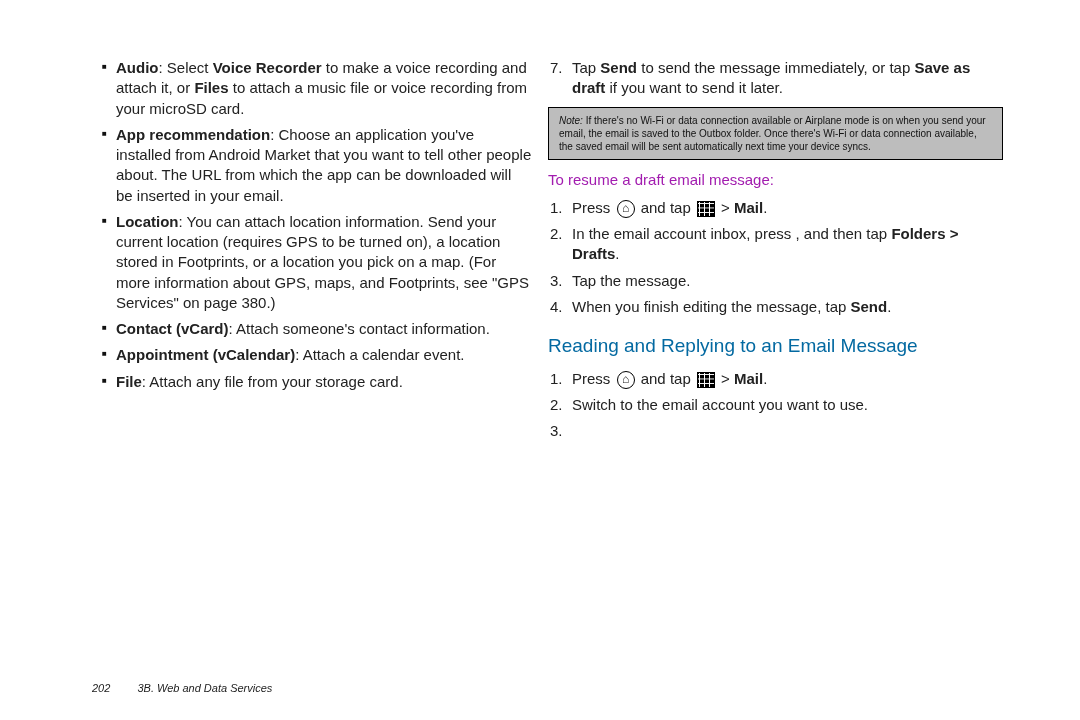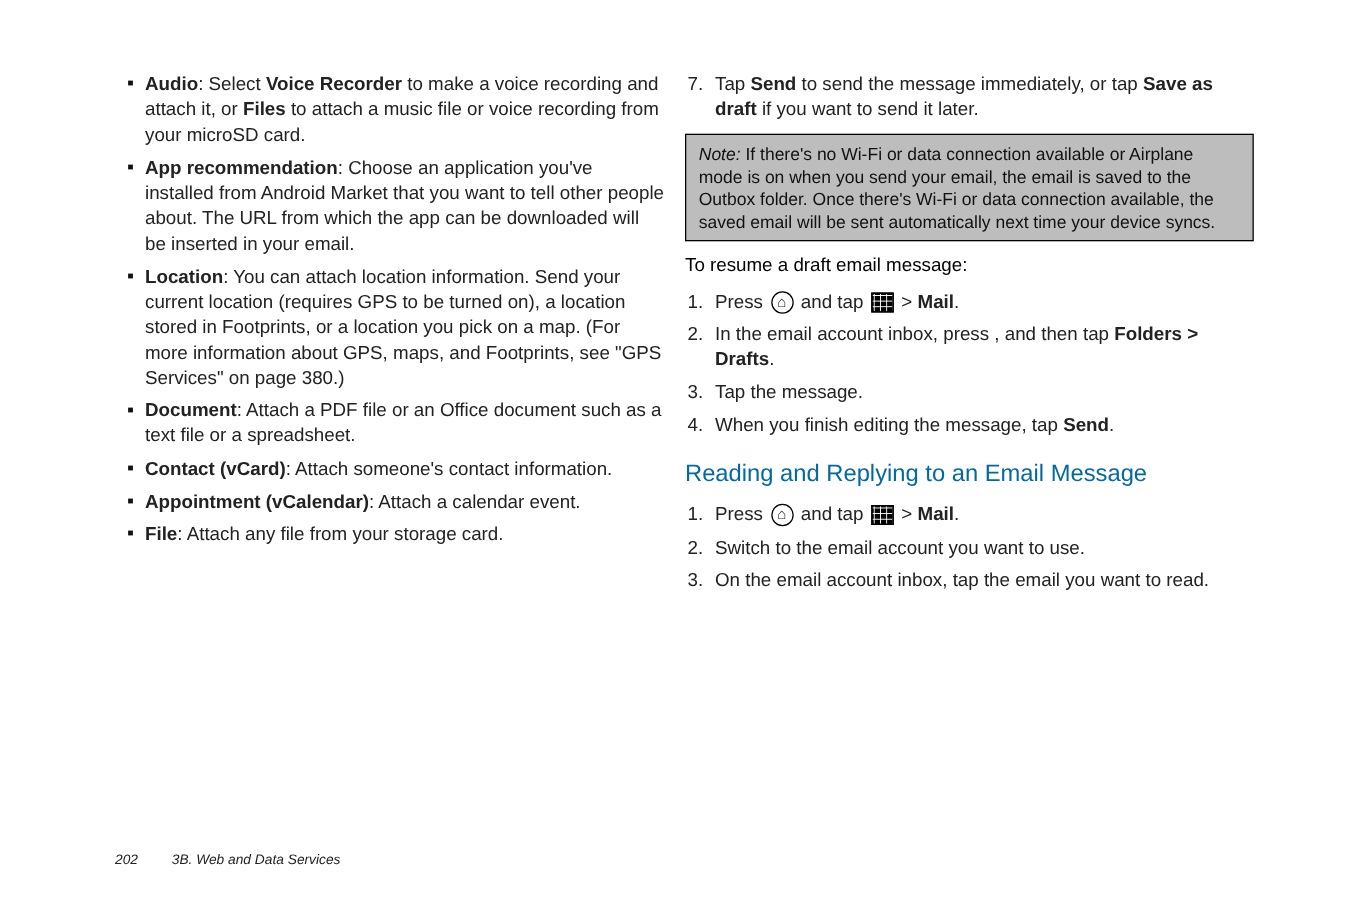--- a/index.html
+++ b/index.html
@@ -38,29 +38,29 @@
     }
     .bold { font-weight: bold; }
     .num-list { list-style: none; padding-left: 2px; }
     .num-list li { position: relative; padding-left: 22px; margin-bottom: 6px; }
     .num-list li .num { position: absolute; left: 0; top: 0; }
     .note-box {
       border: 1px solid #000;
       background: #bdbdbd;
       padding: 6px 10px;
       margin: 8px 0 10px 0;
-      font-size: 14px;
+      font-size: 10px;
       line-height: 1.3;
       color: #111;
     }
     .note-label { font-style: italic; }
     .sub-head {
       font-size: 15px;
       margin: 10px 0 8px 0;
-      color: #000000;
+      color: #a21caf;
     }
     .section-head {
       font-size: 19px;
       margin: 16px 0 10px 0;
       color: #0369a1;
     }
     .icon-home {
       display: inline-block;
       vertical-align: middle;
       width: 18px; height: 18px;
@@ -110,23 +110,20 @@
       <li>
         <span class="bold">Audio</span><span>: Select </span><span class="bold">Voice Recorder</span><span> to make a voice recording and attach it, or </span><span class="bold">Files</span><span> to attach a music file or voice recording from your microSD card.</span>
       </li>
       <li>
         <span class="bold">App recommendation</span><span>: Choose an application you've installed from Android Market that you want to tell other people about. The URL from which the app can be downloaded will be inserted in your email.</span>
       </li>
       <li>
         <span class="bold">Location</span><span>: You can attach location information. Send your current location (requires GPS to be turned on), a location stored in Footprints, or a location you pick on a map. (For more information about GPS, maps, and Footprints, see "GPS Services" on page 380.)</span>
       </li>
       <li>
-        <span class="bold">Document</span><span>: Attach a PDF file or an Office document such as a text file or a spreadsheet.</span>
-      </li>
-      <li>
         <span class="bold">Contact (vCard)</span><span>: Attach someone's contact information.</span>
       </li>
       <li>
         <span class="bold">Appointment (vCalendar)</span><span>: Attach a calendar event.</span>
       </li>
       <li>
         <span class="bold">File</span><span>: Attach any file from your storage card.</span>
       </li>
     </ul>
   </div>
@@ -170,21 +167,20 @@
       <li>
         <span class="num">1.</span>
         <span>Press </span><span class="icon-home"></span><span> and tap </span><span class="icon-grid"></span><span> &gt; </span><span class="bold">Mail</span><span>.</span>
       </li>
       <li>
         <span class="num">2.</span>
         <span>Switch to the email account you want to use.</span>
       </li>
       <li>
         <span class="num">3.</span>
-        <span>On the email account inbox, tap the email you want to read.</span>
       </li>
     </ol>
   </div>
 
 </div>
 
 <div class="footer">
   <span class="page-num">202</span>
   <span>3B. Web and Data Services</span>
 </div>

